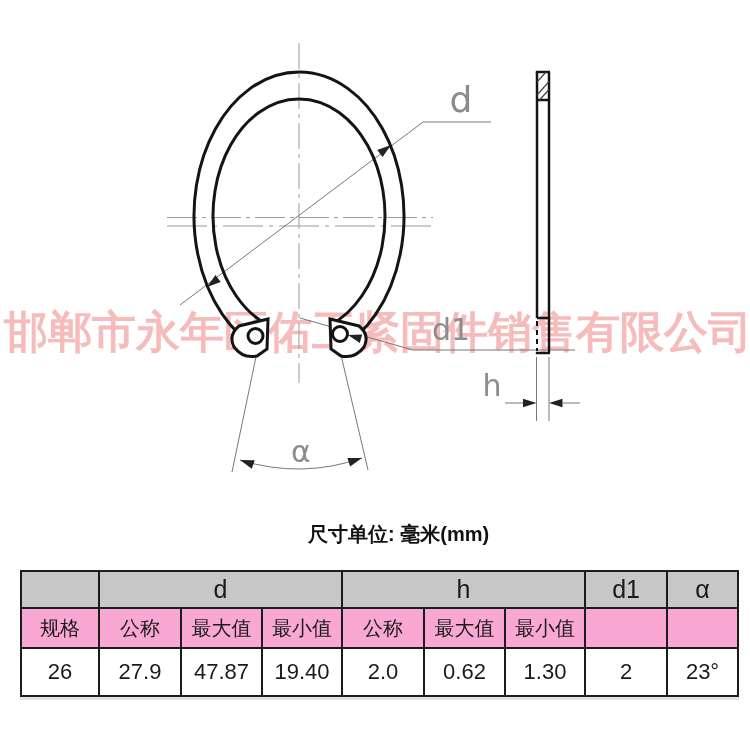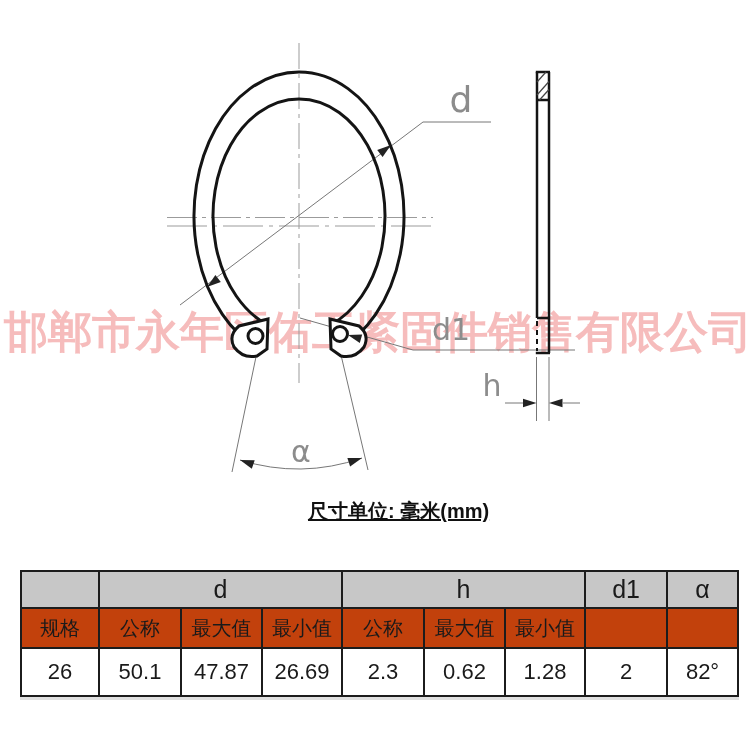--- a/index.html
+++ b/index.html
@@ -1,27 +1,27 @@
 <!DOCTYPE html>
 <html><head>
 <meta charset="utf-8">
 <style>
   html,body{margin:0;padding:0;background:#fff;}
   .stage{position:relative;width:750px;height:750px;background:#ffffff;overflow:hidden;
          font-family:"Liberation Sans","DejaVu Sans",sans-serif;}
   .watermark{position:absolute;top:310px;left:4px;width:746px;font-size:44px;line-height:1;
              letter-spacing:0px;color:#f6bcbc;white-space:nowrap;z-index:1;font-weight:bold;}
   .drawing{position:absolute;top:0;left:0;z-index:2;}
-  .unit-note{position:absolute;top:498px;left:308px;font-size:20px;font-weight:bold;color:#111;z-index:3;text-decoration:underline;}
+  .unit-note{position:absolute;top:521px;left:308px;font-size:20px;font-weight:bold;color:#111;z-index:3;}
   table.spec{position:absolute;top:570px;left:20px;width:717px;border-collapse:collapse;
              table-layout:fixed;z-index:3;box-shadow:0 3px 0 rgba(0,0,0,0.12);}
   table.spec td{border:2px solid #1c1c1c;text-align:center;vertical-align:middle;
                 color:#1a1a1a;padding:0;}
   tr.group-row td{background:#c7c7c7;height:35px;font-size:25px;}
-  tr.sub-row td{background:#c2410c;height:38px;font-size:20px;font-family:Liberation Mono, monospace;}
+  tr.sub-row td{background:#f9a8d4;height:38px;font-size:20px;font-family:Liberation Mono, monospace;}
   tr.data-row td{background:#ffffff;height:46px;font-size:22px;}
   .dimtext{fill:#8c8c8c;font-family:"DejaVu Sans",sans-serif;}
 </style>
 </head>
 <body>
 
 <div class="stage">
 
   <div class="watermark">邯郸市永年区佑工紧固件销售有限公司</div>
 
@@ -120,25 +120,25 @@
       <td>最大值</td>
       <td>最小值</td>
       <td>公称</td>
       <td>最大值</td>
       <td>最小值</td>
       <td></td>
       <td></td>
     </tr>
     <tr class="data-row">
       <td>26</td>
-      <td>50.1</td>
+      <td>27.9</td>
       <td>47.87</td>
-      <td>26.69</td>
-      <td>2.3</td>
+      <td>19.40</td>
+      <td>2.0</td>
       <td>0.62</td>
-      <td>1.28</td>
+      <td>1.30</td>
       <td>2</td>
-      <td>82°</td>
+      <td>23°</td>
     </tr>
   </tbody>
     </table>
 
 </div>
 
 </body></html>

